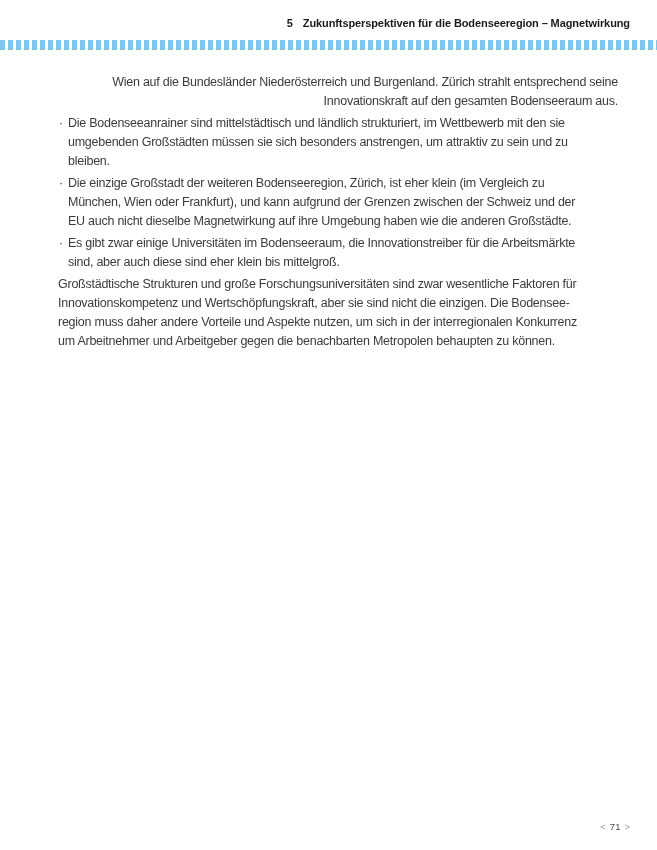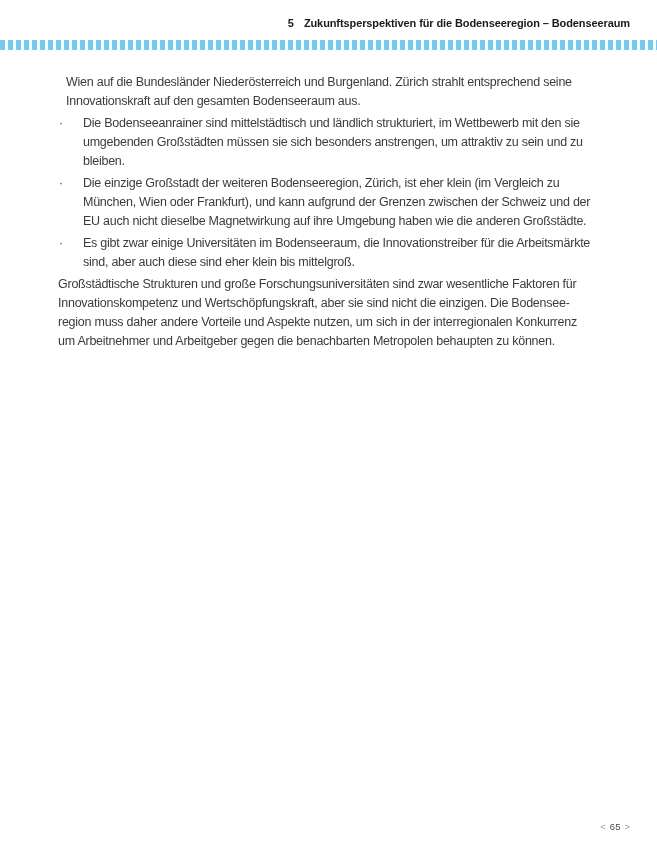--- a/index.html
+++ b/index.html
@@ -45,51 +45,51 @@
     width: 560px;
     font-size: 12.5px;
     line-height: 19px;
     letter-spacing: -0.25px;
     color: var(--body, #3b3b3b);
   }
   .para {
     margin: 0 0 3px 0;
     white-space: nowrap;
   }
-  .para.indented { padding-left: 8px; }
+  .para.indented { padding-left: 8px; text-align: right; }
   .bullet {
     display: flex;
     margin: 0 0 3px 0;
   }
   .bullet-marker {
     flex: none;
     width: 9px;
     padding-left: 1px;
   }
-  .bullet-text { white-space: nowrap; margin-left: 15px; }
+  .bullet-text { white-space: nowrap; }
   .page-footer {
     position: absolute;
     top: 821px;
     right: 27px;
     display: flex;
     gap: 4px;
     align-items: baseline;
     font-size: 9.5px;
     color: var(--footer-number, #4a4a4a);
   }
   .bracket { color: var(--footer-bracket, #999999); }
 </style>
 </head>
 <body>
 
 <div class="page">
 
   <div class="running-header">
     <span>5</span>
-    <span>Zukunftsperspektiven für die Bodenseeregion – Bodenseeraum</span>
+    <span>Zukunftsperspektiven für die Bodenseeregion – Magnetwirkung</span>
   </div>
 
   <div class="dash-band"></div>
 
   <div class="content">
 
     <p class="para indented">Wien auf die Bundesländer Niederösterreich und Burgenland. Zürich strahlt entsprechend seine<br>Innovationskraft auf den gesamten Bodenseeraum aus.</p>
 
 
     <div class="bullet">
@@ -106,17 +106,17 @@
       <span class="bullet-marker">·</span>
       <span class="bullet-text">Es gibt zwar einige Universitäten im Bodenseeraum, die Innovationstreiber für die Arbeitsmärkte<br>sind, aber auch diese sind eher klein bis mittelgroß.</span>
     </div>
 
     <p class="para">Großstädtische Strukturen und große Forschungsuniversitäten sind zwar wesentliche Faktoren für<br>Innovationskompetenz und Wertschöpfungskraft, aber sie sind nicht die einzigen. Die Bodensee-<br>region muss daher andere Vorteile und Aspekte nutzen, um sich in der interregionalen Konkurrenz<br>um Arbeitnehmer und Arbeitgeber gegen die benachbarten Metropolen behaupten zu können.</p>
 
   </div>
 
   <div class="page-footer">
     <span class="bracket">&lt;</span>
-    <span>65</span>
+    <span>71</span>
     <span class="bracket">&gt;</span>
   </div>
 
 </div>
 
 </body></html>

